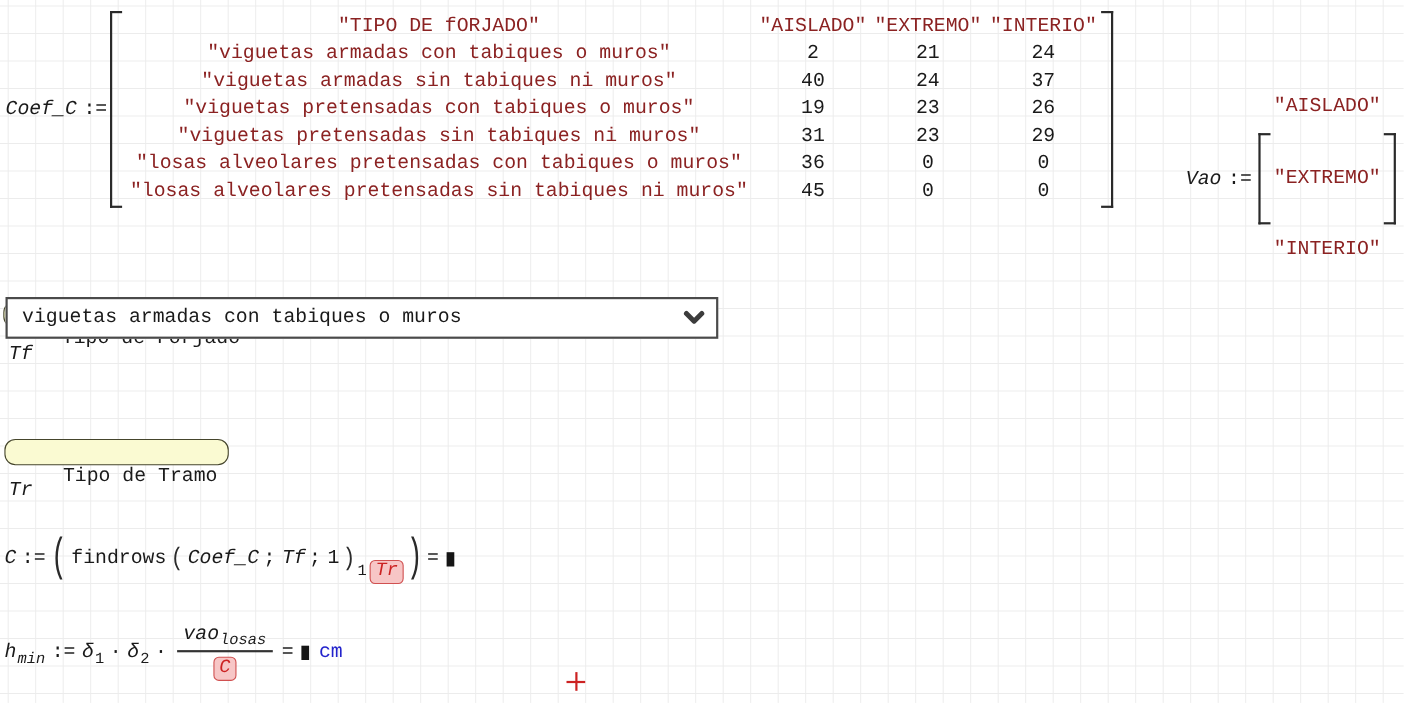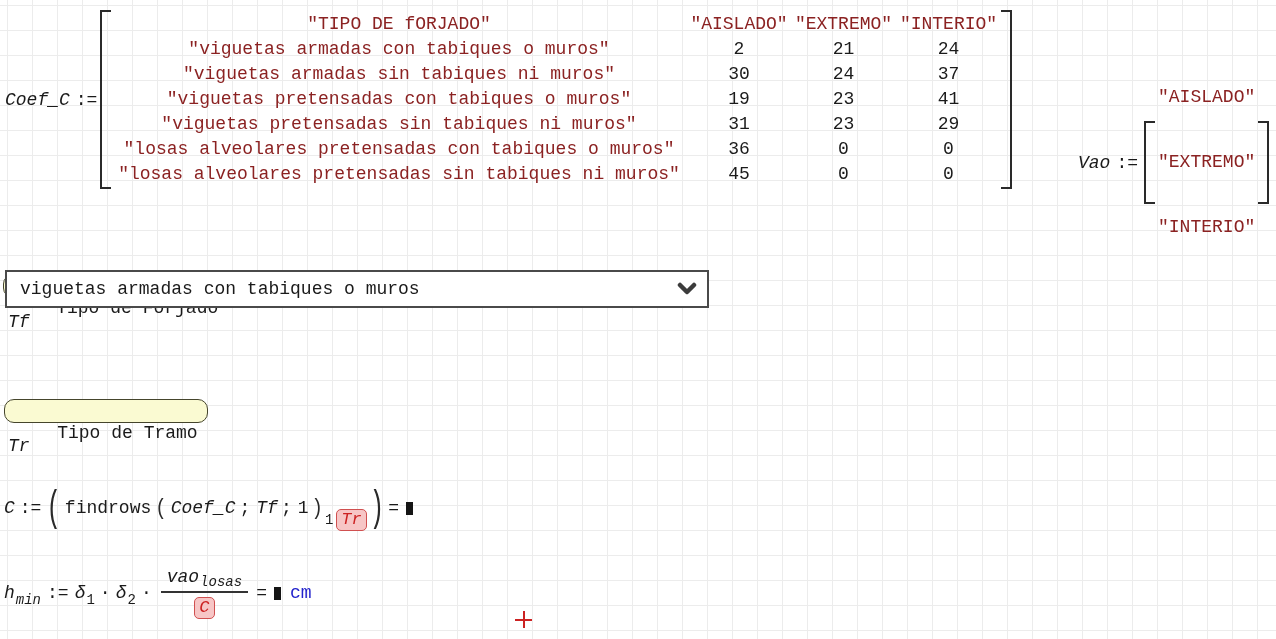--- a/index.html
+++ b/index.html
@@ -85,28 +85,28 @@
       <div class="maroon">"AISLADO"</div>
       <div class="maroon">"EXTREMO"</div>
       <div class="maroon">"INTERIO"</div>
 
       <div class="maroon">"viguetas armadas con tabiques o muros"</div>
       <div>2</div>
       <div>21</div>
       <div>24</div>
 
       <div class="maroon">"viguetas armadas sin tabiques ni muros"</div>
-      <div>30</div>
+      <div>40</div>
       <div>24</div>
       <div>37</div>
 
       <div class="maroon">"viguetas pretensadas con tabiques o muros"</div>
       <div>19</div>
       <div>23</div>
-      <div>41</div>
+      <div>26</div>
 
       <div class="maroon">"viguetas pretensadas sin tabiques ni muros"</div>
       <div>31</div>
       <div>23</div>
       <div>29</div>
 
       <div class="maroon">"losas alveolares pretensadas con tabiques o muros"</div>
       <div>36</div>
       <div>0</div>
       <div>0</div>
@@ -129,21 +129,21 @@
       <div>"EXTREMO"</div>
       <div>"INTERIO"</div>
     </div>
     <div class="brk r" style="height:79px;"></div>
   </div>
 
   <div class="abs tag" style="left:3px; top:235px;">
     <span>Tipo de Forjado</span>
   </div>
 
-  <div class="abs dd" style="left:5px; top:270px; width:704px; height:38px;">
+  <div class="abs dd" style="left:5px; top:270px; width:648px; height:38px;">
     <span>viguetas armadas con tabiques o muros</span>
     <span class="chev">
       <svg width="22" height="14" viewBox="0 0 22 14">
           <path d="M4 3 L11 10 L18 3" fill="none" stroke="#3c3c3c" stroke-width="4.5" stroke-linecap="round" stroke-linejoin="round"></path>
         </svg>
     </span>
   </div>
 
   <div class="abs it" style="left:8px; top:312px;">
     <span>Tf</span>

